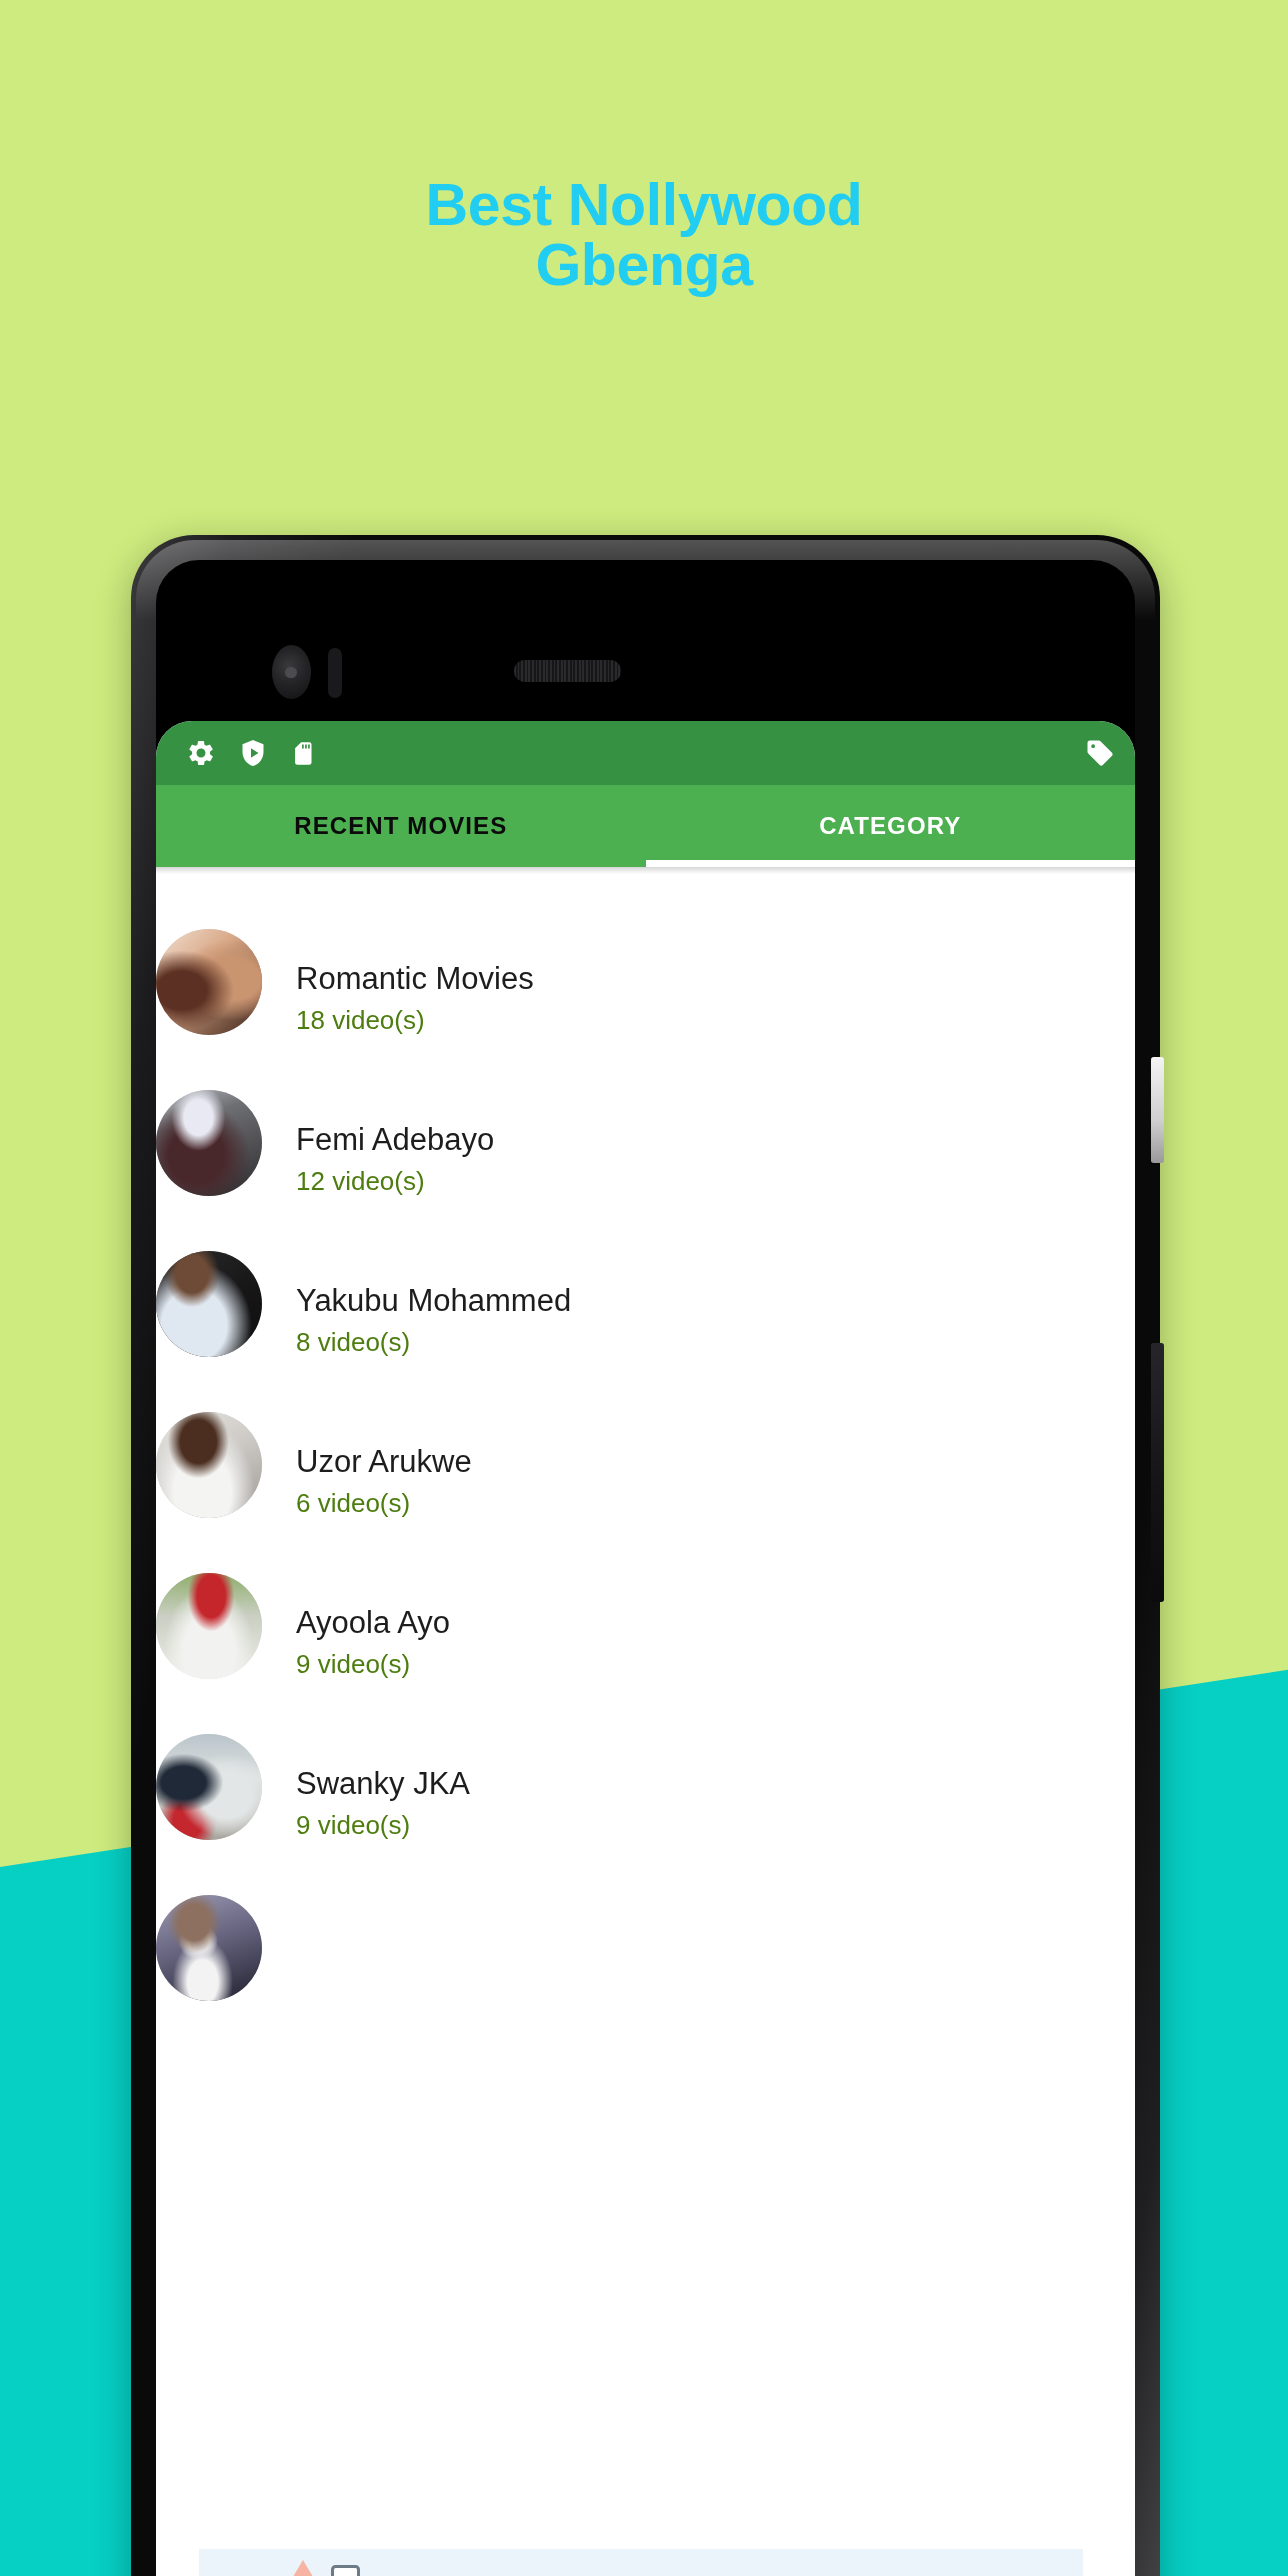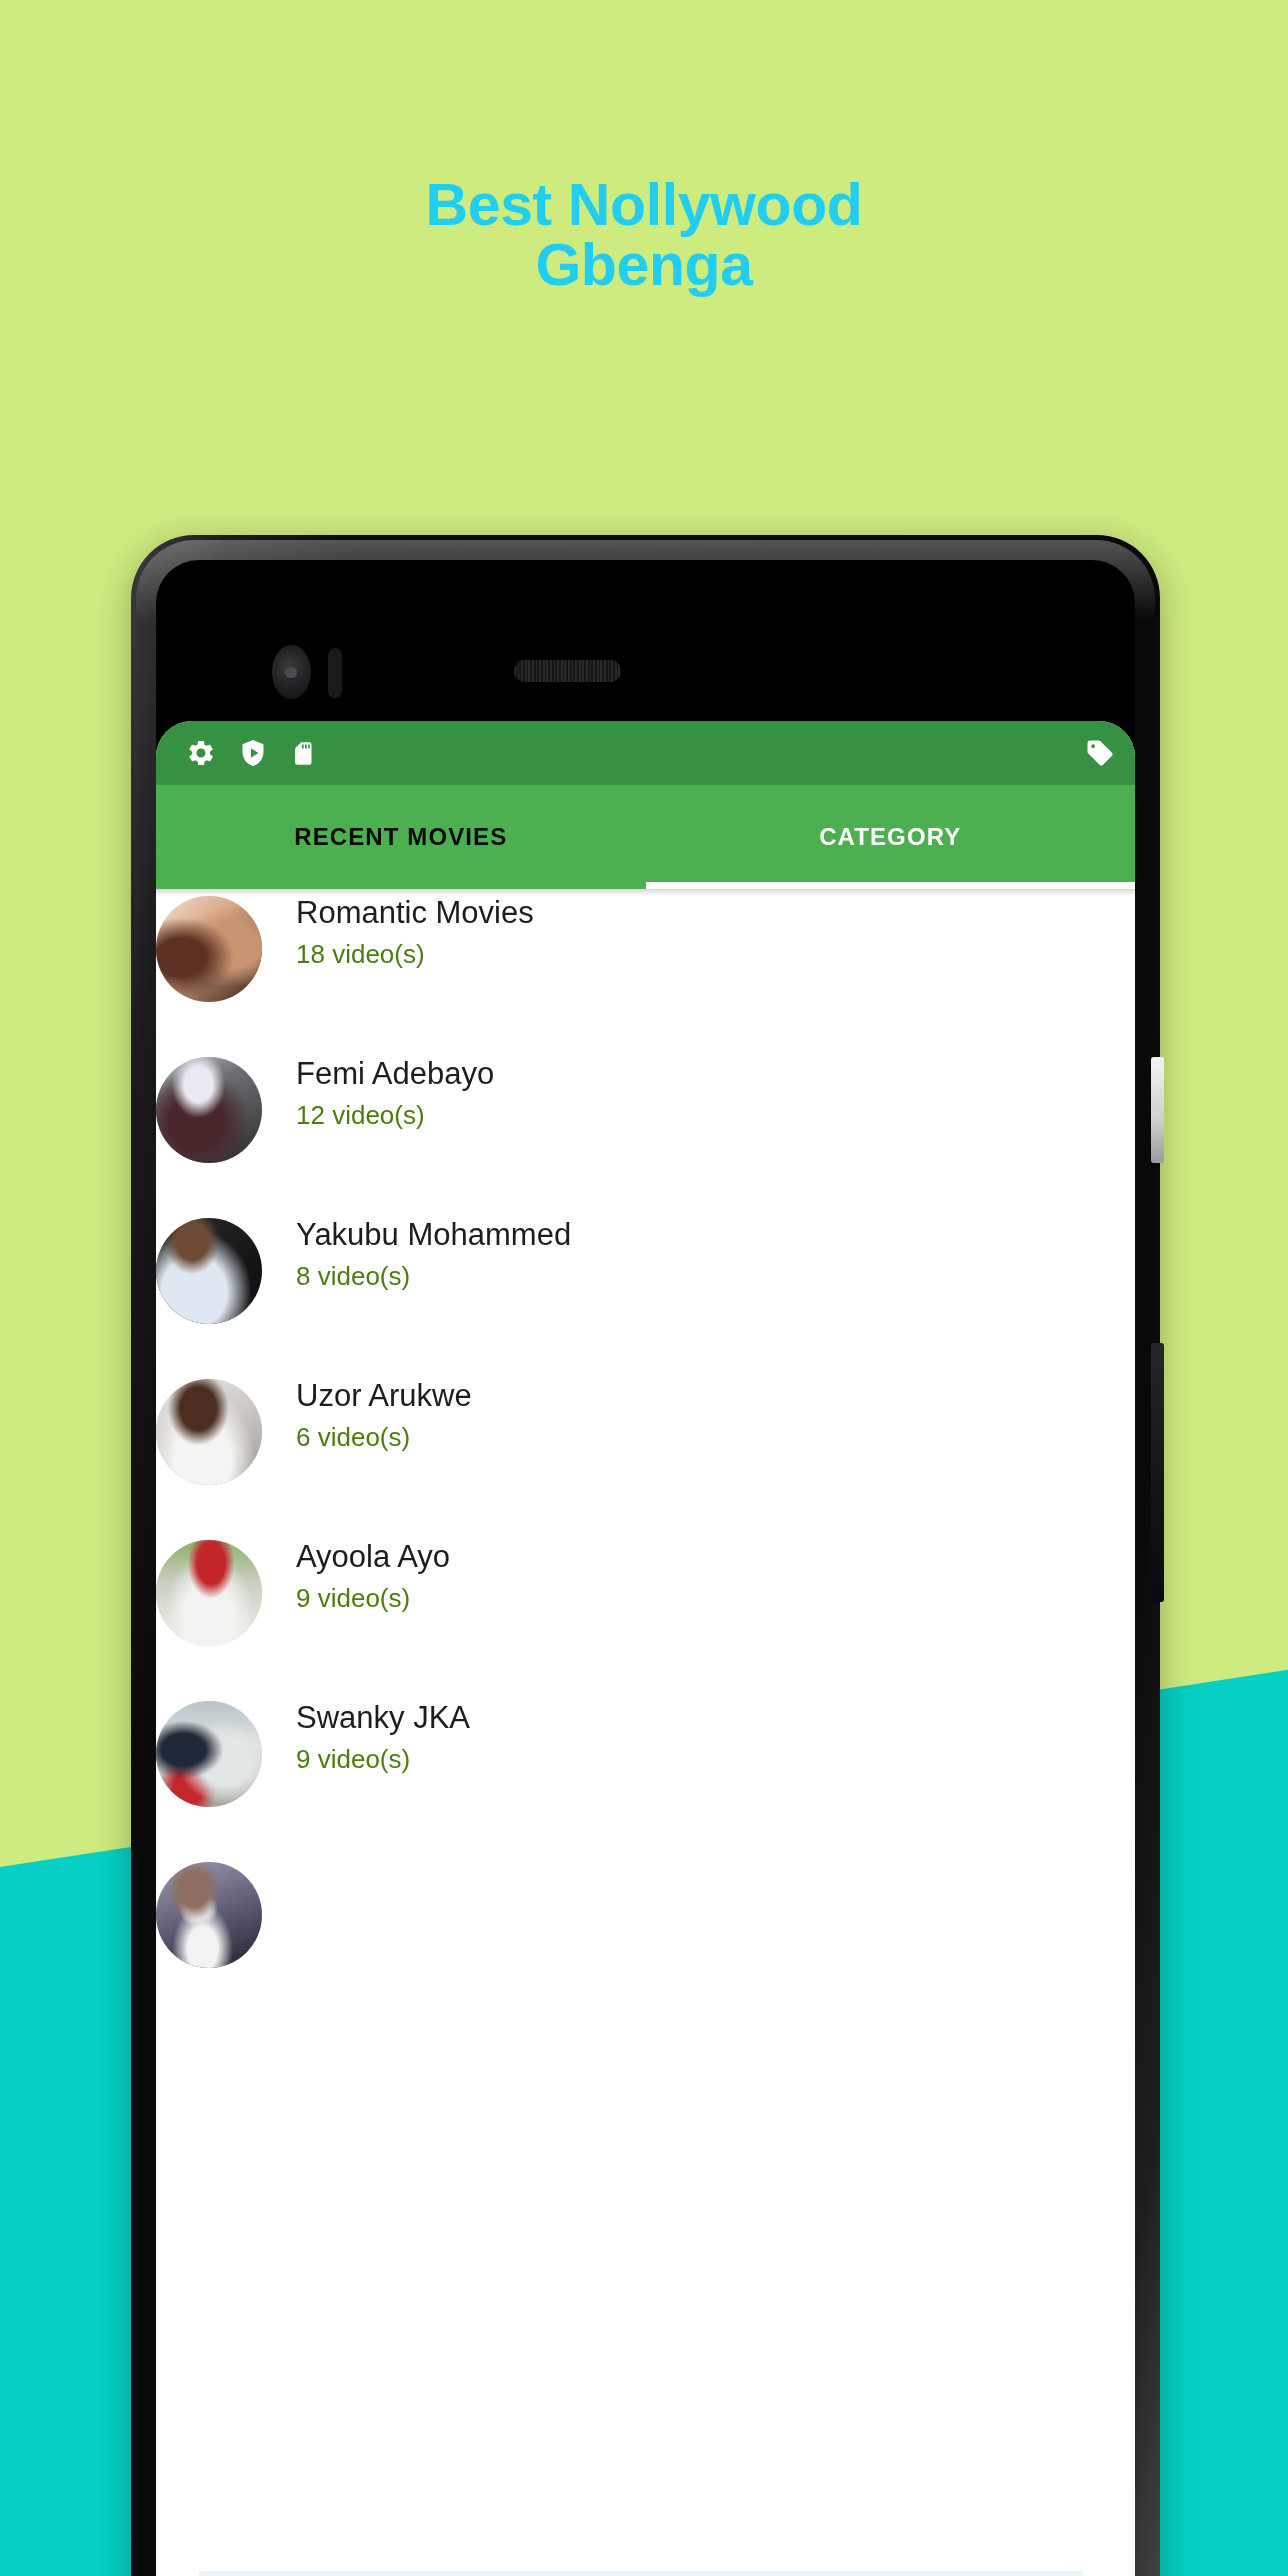--- a/index.html
+++ b/index.html
@@ -144,21 +144,21 @@
     align-items: center;
     padding: 0 19.7px 0 30px;
   }
   .sb-left { display: flex; align-items: center; gap: 21.5px; }
   .sb-right { margin-left: auto; display:flex; align-items:center; }
   .sb-icon { width: 30px; height: 30px; display: block; fill: #ffffff; }
   .sb-icon-sm { width: 27px; height: 27px; display:block; fill:#ffffff; }
 
   .tabbar {
     position: relative;
-    height: 104px;
+    height: 82px;
     background: #4caf50;
     display: flex;
   }
   .tab {
     flex: 1 1 50%;
     display: flex;
     align-items: center;
     justify-content: center;
     font-size: 24px;
     font-weight: bold;
@@ -182,21 +182,21 @@
   .list {
     position: relative;
     background: #ffffff;
     height: 1800px;
     overflow: hidden;
   }
   .row {
     position: relative;
     height: 161px;
     display: flex;
-    align-items: flex-start;
+    align-items: flex-end;
     padding-left: 7.2px;
   }
   .avatar {
     width: 106px;
     height: 106px;
     border-radius: 50%;
     flex: 0 0 106px;
     overflow: hidden;
     position: relative;
     background: #d9d9d9;

